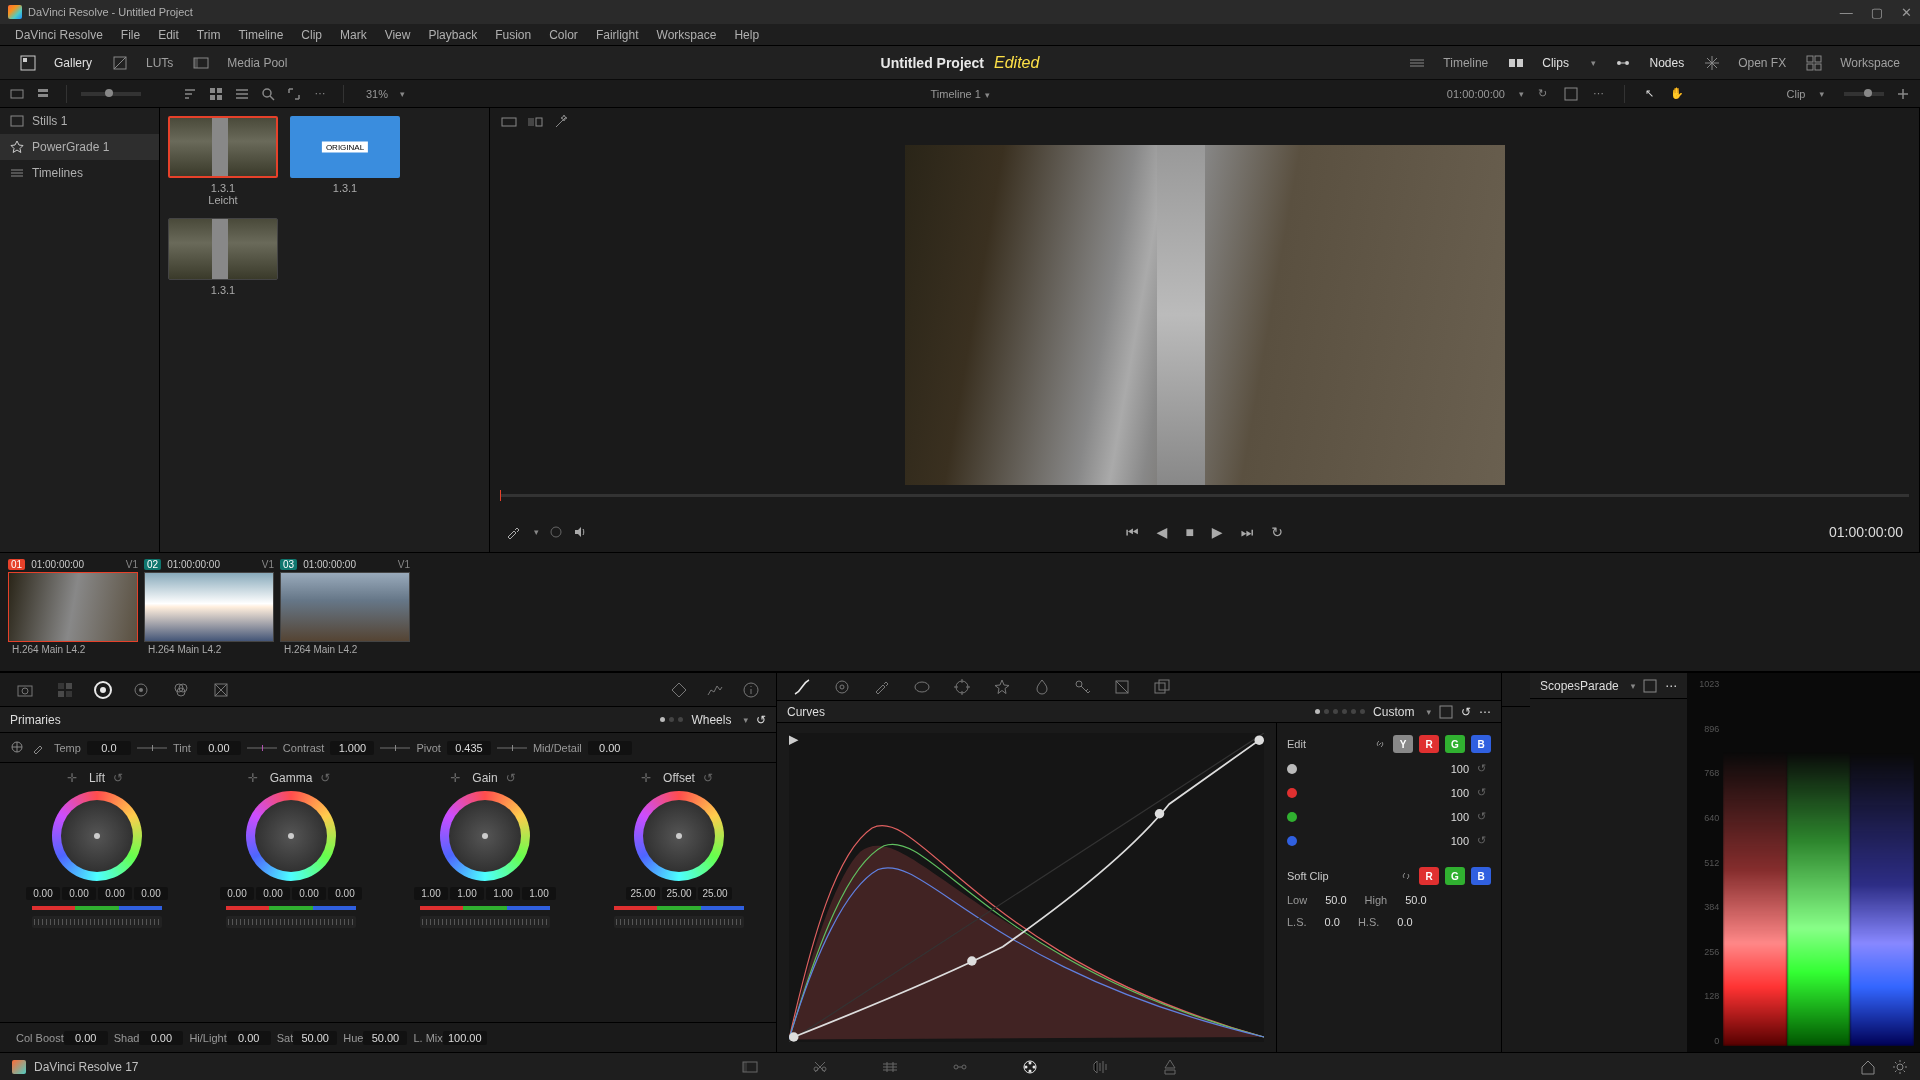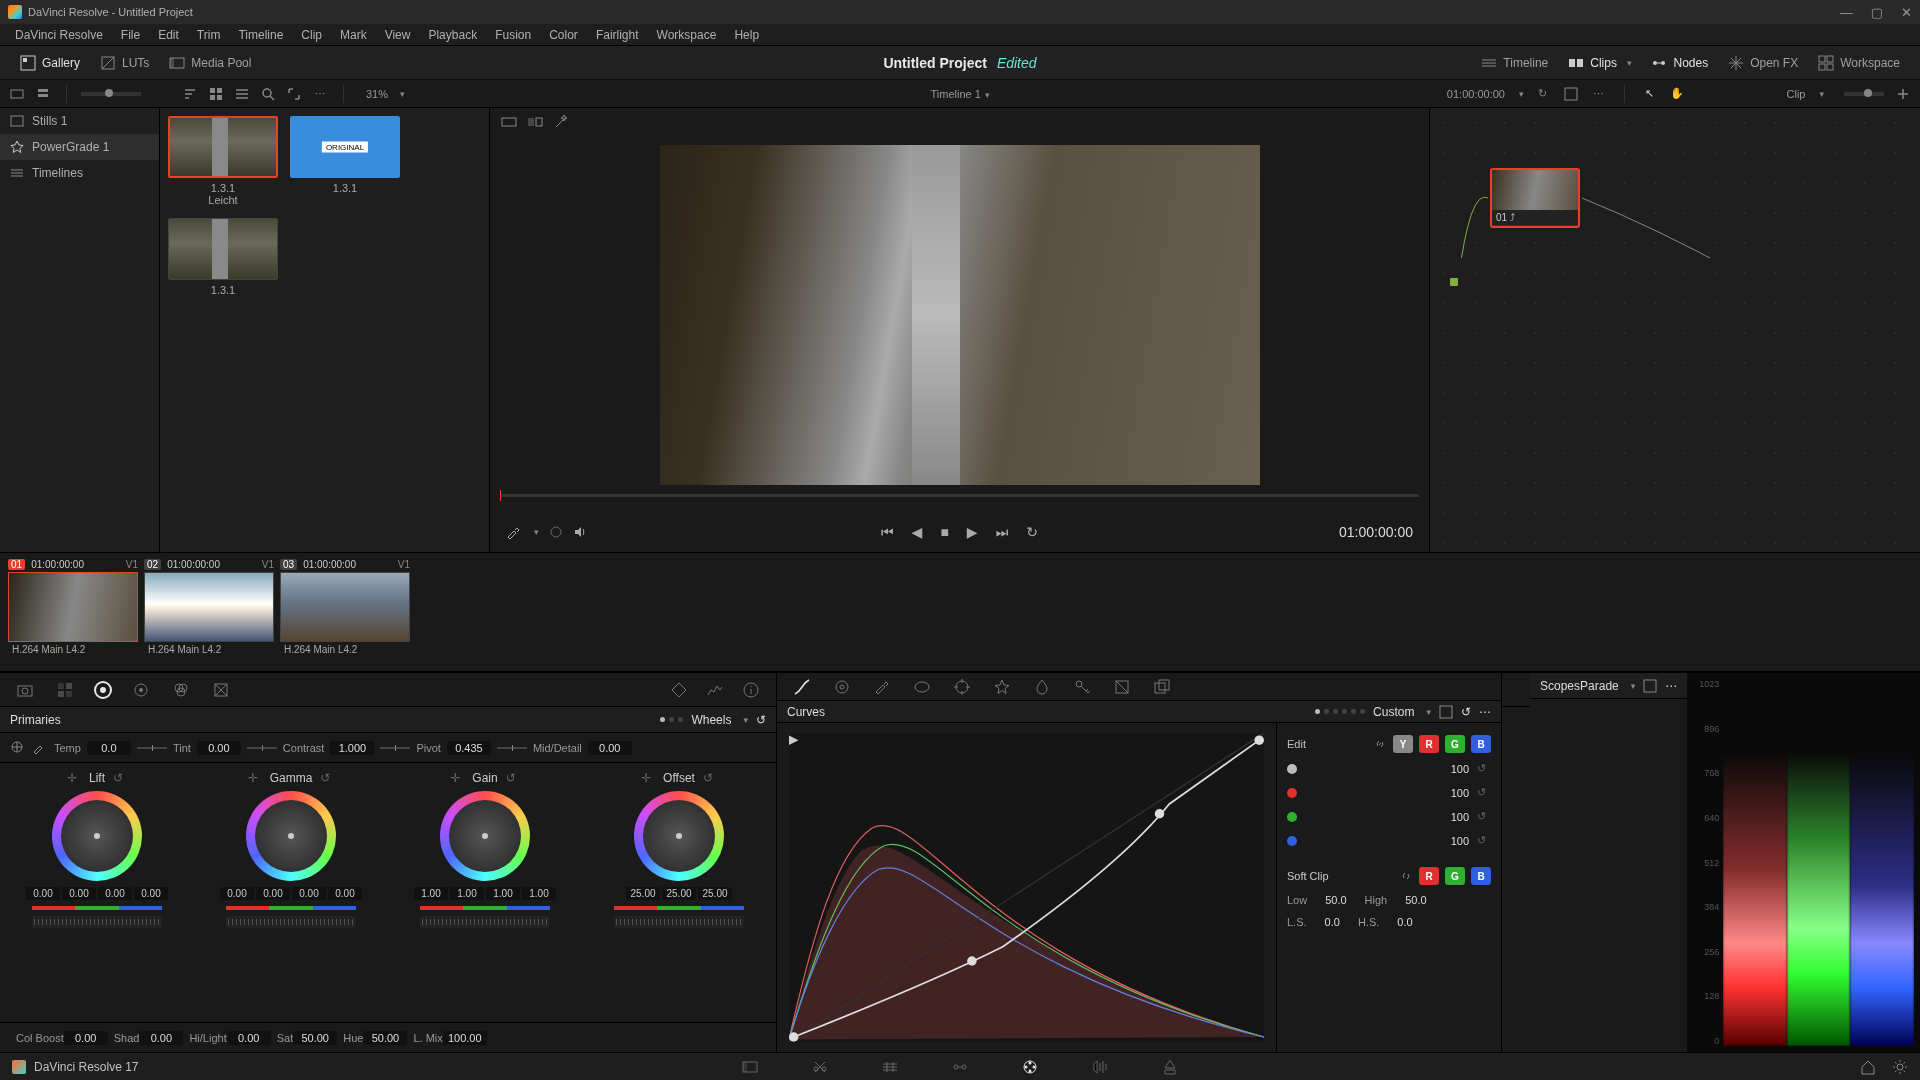--- a/index.html
+++ b/index.html
@@ -10,26 +10,26 @@
 .titlebar .icon { width:14px; height:14px; background:linear-gradient(135deg,#ff6b35,#f7931e,#4ecdc4,#1e90ff); border-radius:2px; margin-right:6px; }
 .titlebar .wincontrols { margin-left:auto; display:flex; gap:18px; font-size:13px; color:#999; }
 .titlebar .wincontrols span { cursor:pointer; }
 
 
 .menubar { height:22px; background:#1e1e1e; display:flex; align-items:center; padding:0 6px; font-size:12px; border-bottom:1px solid #000; }
 .menubar span { padding:0 9px; color:#b0b0b0; cursor:pointer; }
 
 
 .toptoolbar { height:34px; background:#212121; display:flex; align-items:center; padding:0 10px; border-bottom:1px solid #0a0a0a; }
-.toptoolbar .tbtn { display:flex; align-items:center; gap:6px; padding:4px 10px; color:#a0a0a0; font-size:12px; cursor:pointer; }
+.toptoolbar .tbtn { display:flex; align-items:center; gap:18px; padding:4px 10px; color:#a0a0a0; font-size:12px; cursor:pointer; }
 .toptoolbar .tbtn.active { color:#e0e0e0; }
 .tbicon { width:16px; height:16px; display:inline-flex; align-items:center; justify-content:center; }
 .projtitle { position:absolute; left:50%; transform:translateX(-50%); display:flex; align-items:center; gap:10px; }
 .projtitle .pname { font-size:14px; font-weight:600; color:#e8e8e8; }
-.projtitle .edited { font-size:14px; color:#5eead4; font-style:italic; }
+.projtitle .edited { font-size:16px; color:#fde047; font-style:italic; }
 .right-tools { margin-left:auto; display:flex; align-items:center; }
 
 
 .secbar { height:28px; background:#1a1a1a; display:flex; align-items:center; padding:0 8px; border-bottom:1px solid #000; font-size:11px; color:#999; }
 .secbar .seg { display:flex; align-items:center; gap:8px; }
 .secbar .icon-btn { width:18px; height:18px; display:flex; align-items:center; justify-content:center; cursor:pointer; color:#888; }
 .secbar .sep { width:1px; height:18px; background:#333; margin:0 6px; }
 .secbar .zoom { margin-left:8px;text-align:center; }
 .secbar .tlname { position:absolute; left:50%; transform:translateX(-50%); }
 .secbar .right { margin-left:auto; display:flex; align-items:center; gap:10px; }
@@ -75,21 +75,21 @@
 .nodes .nodebox .nimg { width:100%; height:40px; background:linear-gradient(100deg,#3a3020,#888,#5a5040); }
 .nodes .nodebox .nlabel { font-size:10px; padding:2px 4px; color:#ccc; background:#222; }
 .nodes .conn-in { position:absolute; left:20px; top:170px; width:8px; height:8px; background:#7fb040; border-radius:1px; }
 .nodes svg.wire { position:absolute; inset:0; pointer-events:none; }
 
 
 .clipstrip { height:120px; background:#1a1a1a; border-top:1px solid #000; border-bottom:1px solid #000; padding:4px 8px; display:flex; gap:6px; }
 .clip { width:130px; }
 .clip .chead { display:flex; gap:6px; font-size:10px; color:#ccc; padding:2px 0; }
 .clip .chead .cnum { background:#e6412a; color:#fff; padding:0 3px; border-radius:2px; }
-.clip.nosel .chead .cnum { background:#404040; }
+.clip.nosel .chead .cnum { background:#0f766e; }
 .clip .cthumb { width:130px; height:70px; background:#333; border:1px solid #e6412a; }
 .clip.nosel .cthumb { border:1px solid #444; }
 .clip .cthumb.t1 { background:linear-gradient(100deg,#2a2518,#888,#5a5040); }
 .clip .cthumb.t2 { background:linear-gradient(180deg,#8ab 0%,#fff 45%,#fed 50%,#457 100%); }
 .clip .cthumb.t3 { background:linear-gradient(180deg,#9ab 0%,#678 40%,#543 100%); }
 .clip .clabel { font-size:10px; color:#aaa; padding:2px 4px; }
 
 
 .bottom { height:380px; display:flex; background:#1a1a1a; border-top:1px solid #000; }
 
@@ -477,33 +477,20 @@
       <span class="ic">⏮</span>
       <span class="ic">◀</span>
       <span class="ic">■</span>
       <span class="ic">▶</span>
       <span class="ic">⏭</span>
       <span class="ic">↻</span>
       <span class="tc">01:00:00:00</span>
     </div>
   </div>
 
-  <div class="nodes">
-    <div class="grid"></div>
-    <div class="nodebox">
-      <div class="nimg"></div>
-      <div class="nlabel"><span>01</span> <span>⤴</span></div>
-    </div>
-    <div class="conn-in"></div>
-    <svg class="wire">
-        <path d="M28 174 Q 40 80 58 90" stroke="#7fb040" fill="none"></path>
-        <path d="M152 90 Q 300 150 480 270" stroke="#888" fill="none"></path>
-        <rect x="476" y="266" width="8" height="8" fill="#7fb040"></rect>
-      </svg>
-  </div>
 </div>
 
 <div class="clipstrip">
   <div class="clip">
     <div class="chead">
         <span class="cnum">01</span>
         <span>01:00:00:00</span>
         <span style="margin-left:auto;color:#888">V1</span>
       </div>
     <div class="cthumb t1"></div>

